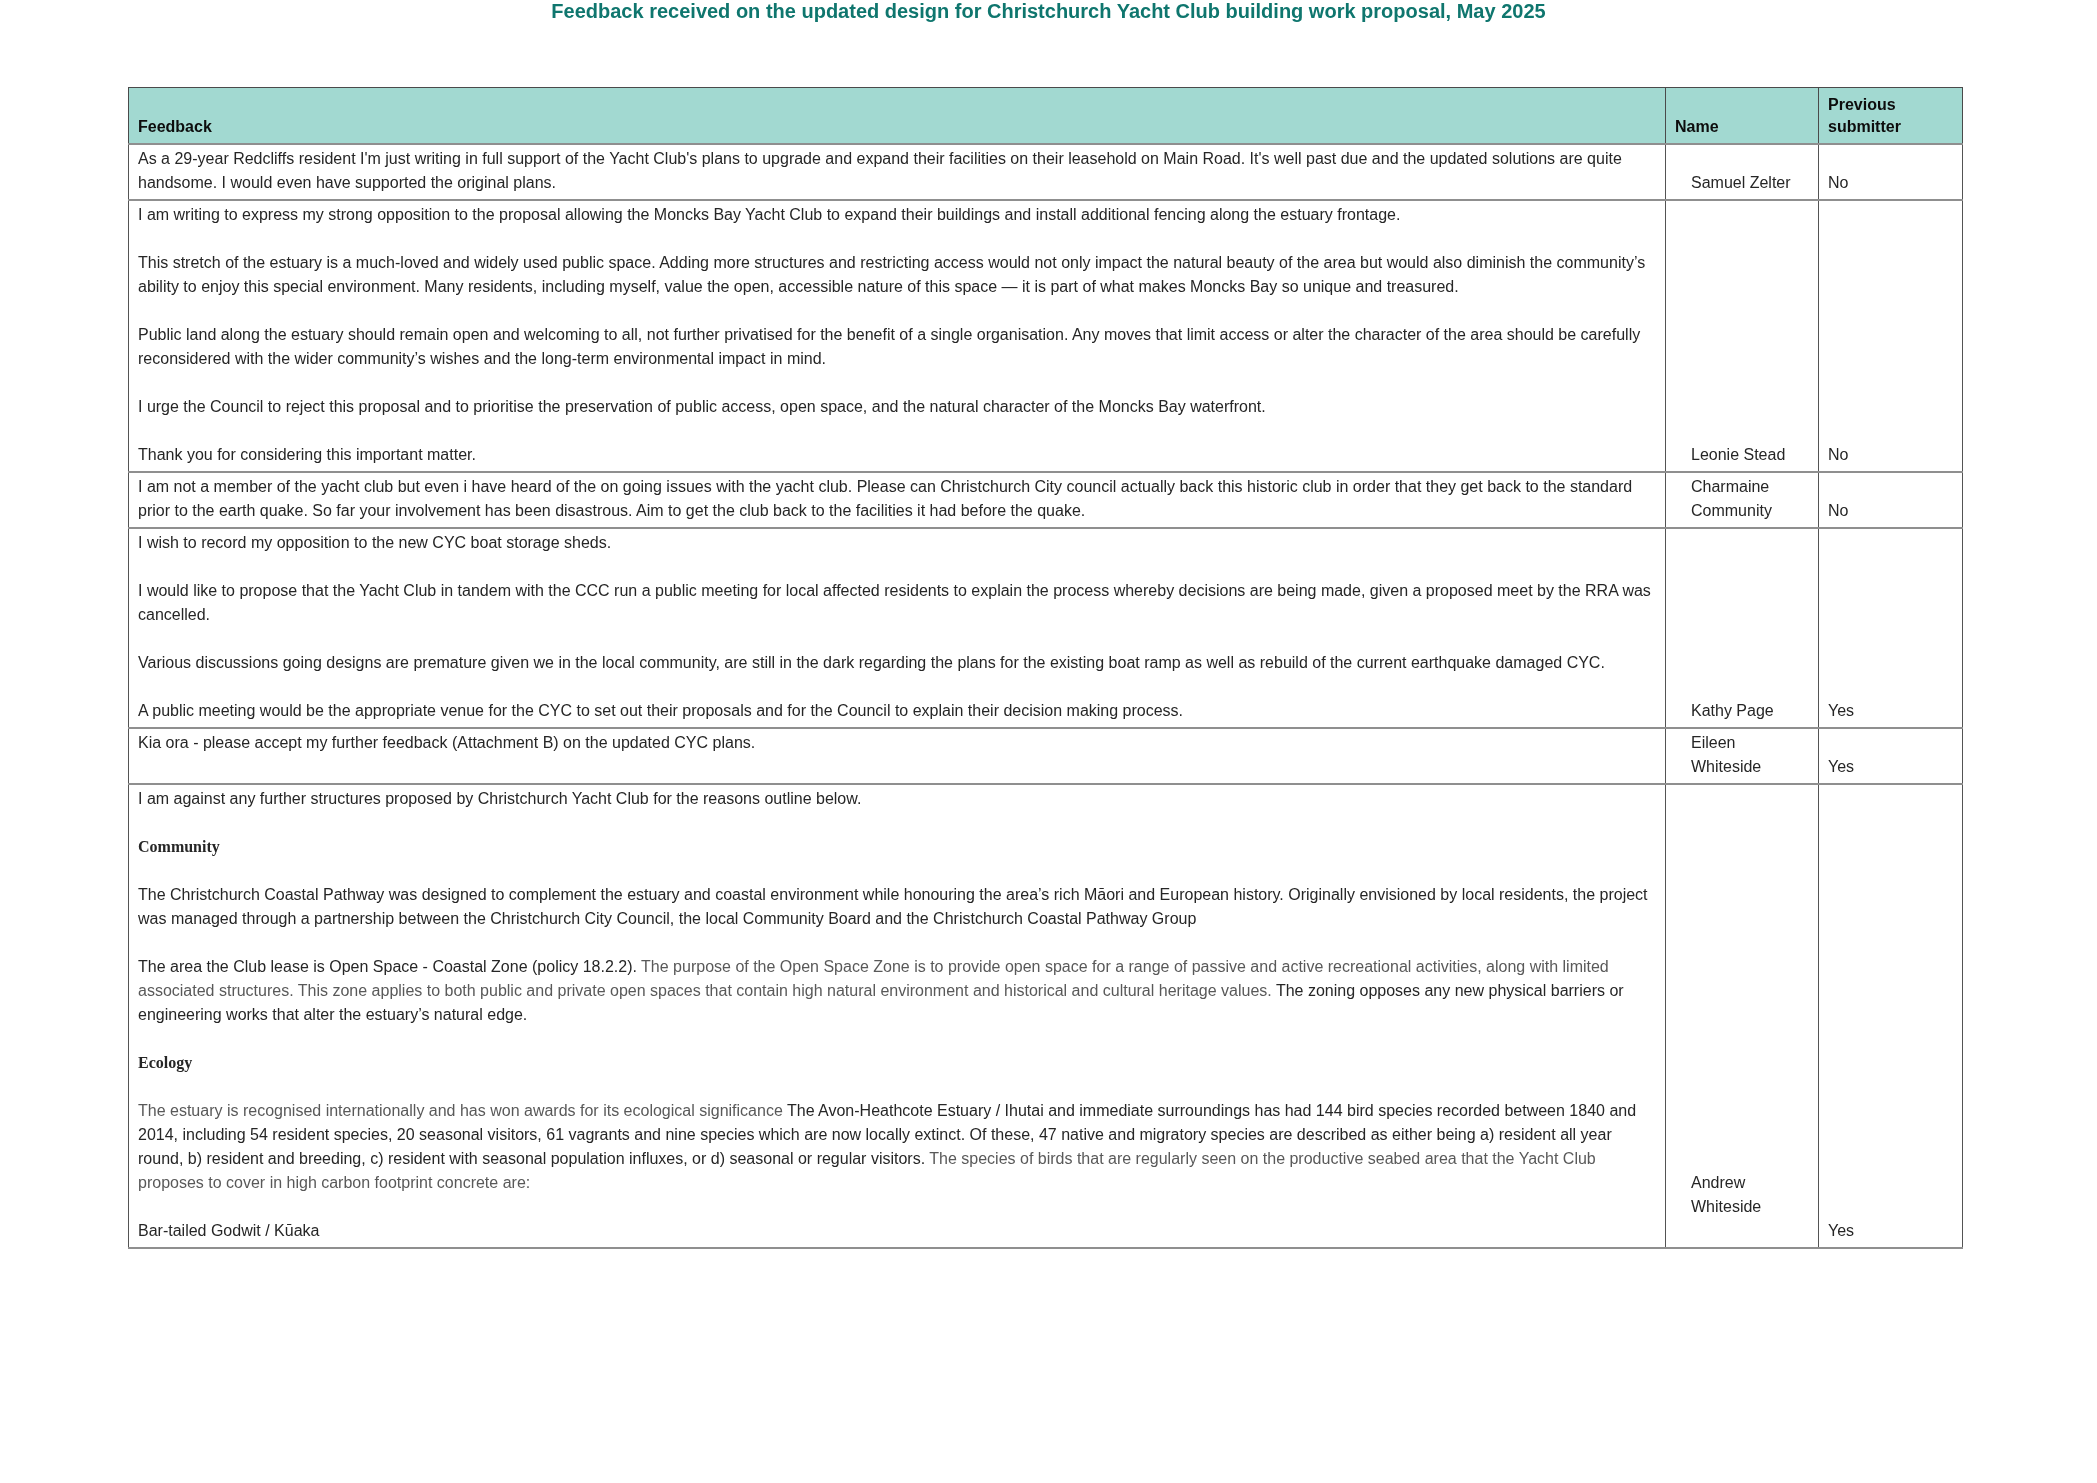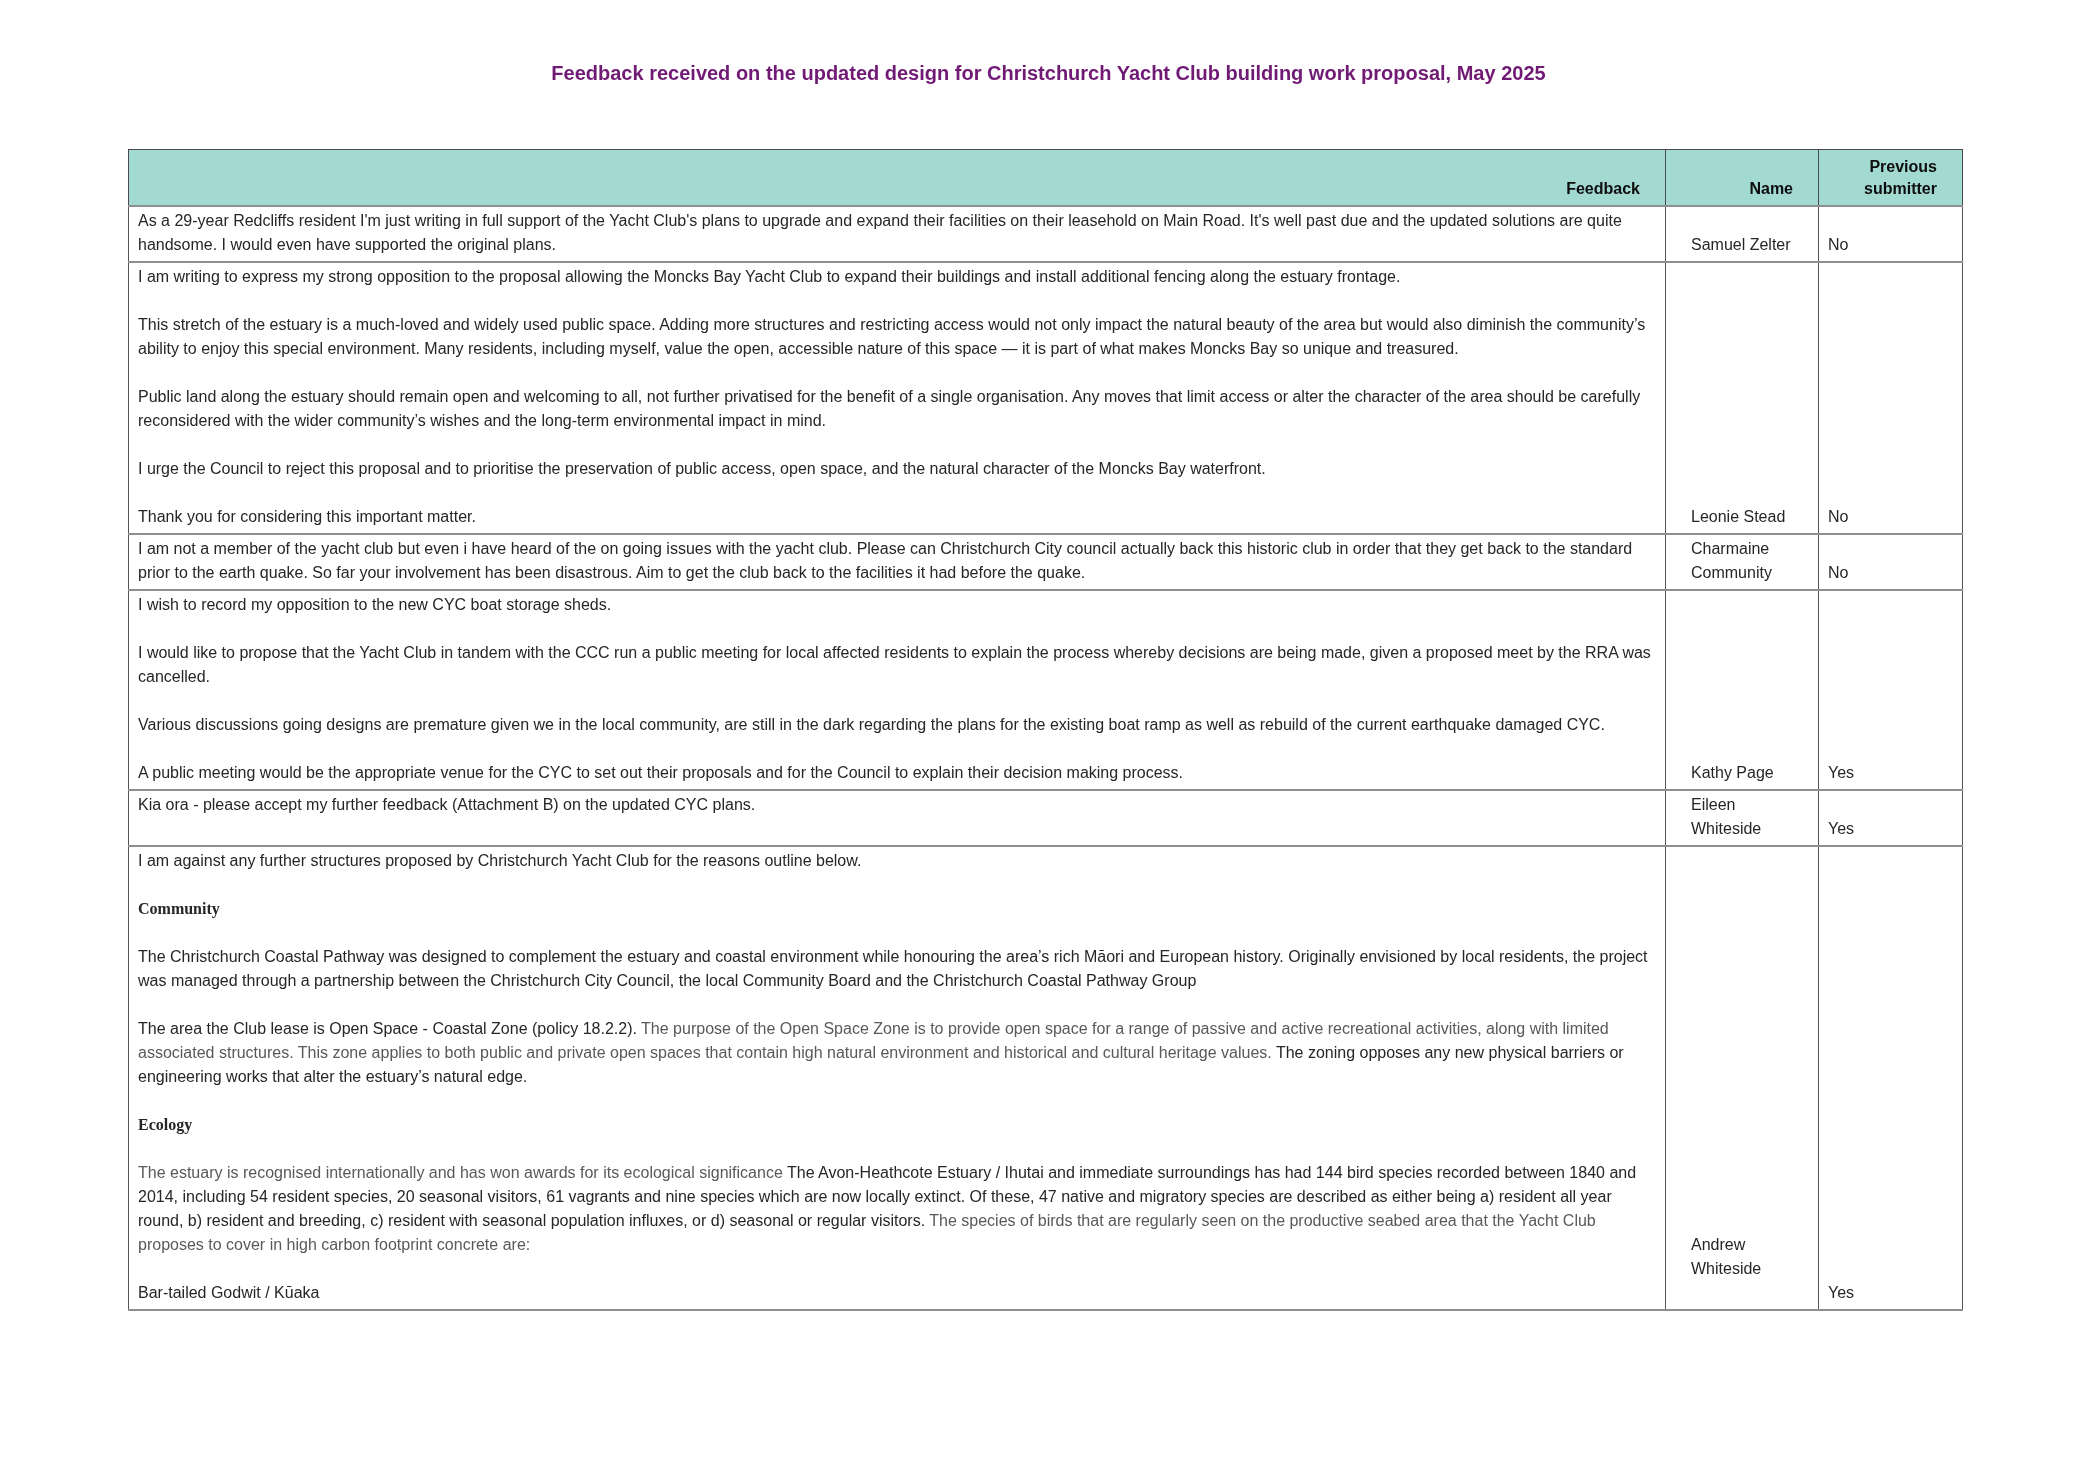--- a/index.html
+++ b/index.html
@@ -1,33 +1,33 @@
 <!DOCTYPE html>
 <html style="--header-bg: #a2d9d1; --gray-text: #595959;"><head>
 <meta charset="utf-8">
 <style>
   html,body{margin:0;padding:0;}
   body{
     width:2097px;height:1483px;overflow:hidden;background:#ffffff;
     font-family:"Liberation Sans",sans-serif;color:#262626;
   }
   .doc-title{
-    padding-top:62px;text-align:center;
-    font-size:20px;font-weight:700;color:#701a75;
+    text-align:center;
+    font-size:20px;font-weight:700;color:#0f766e;
   }
   table.feedback-table{
     border-collapse:collapse;table-layout:fixed;
     margin:64px 0 0 128px;width:1834px;
     font-size:16px;line-height:24px;
   }
   th{
     background:var(--header-bg,#a2d9d1);
-    text-align:right;vertical-align:bottom;
+    text-align:left;vertical-align:bottom;
     font-weight:700;color:#0d0d0d;
-    padding:6px 25px 5px 9px;
+    padding:6px 18px 5px 9px;
     border:1px solid #4a4a4a;
     line-height:22px;
   }
   td{
     vertical-align:bottom;
     padding:2px 9px 4px 9px;
     border-left:1px solid #545454;border-right:1px solid #545454;
     border-top:2px solid #8f8f8f;border-bottom:2px solid #8f8f8f;
   }
   td.cell-feedback{vertical-align:top;}

